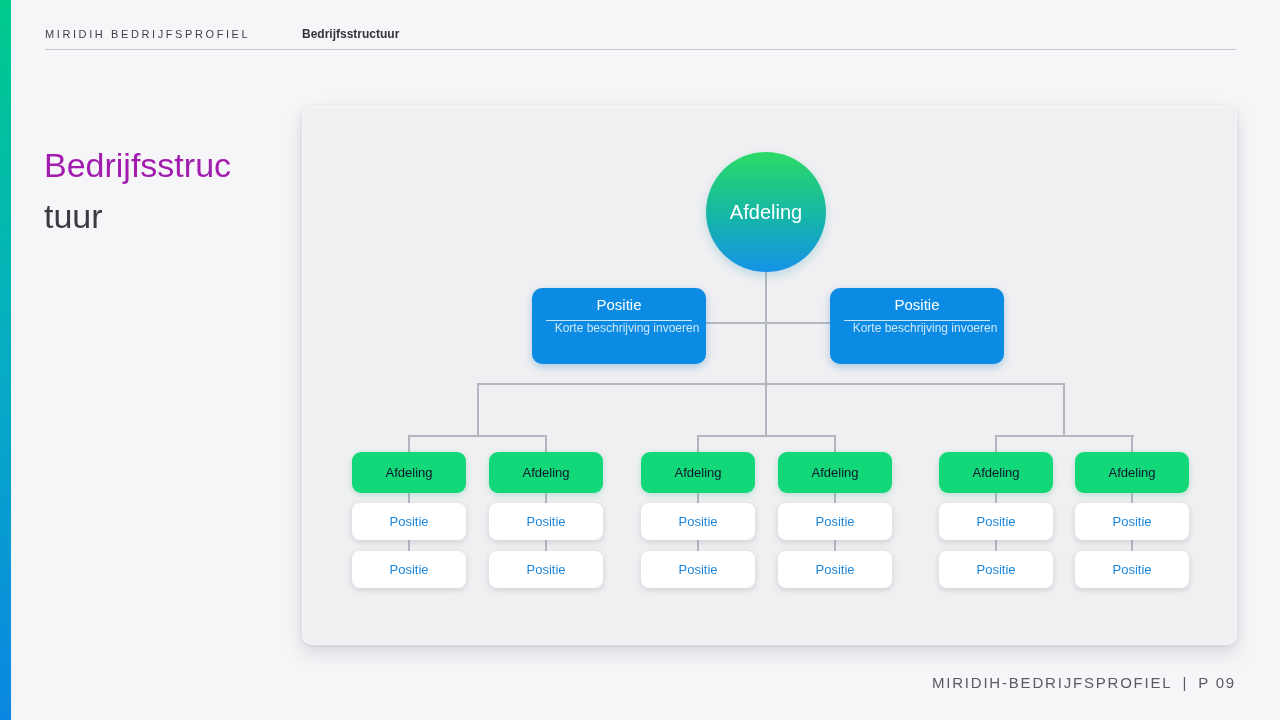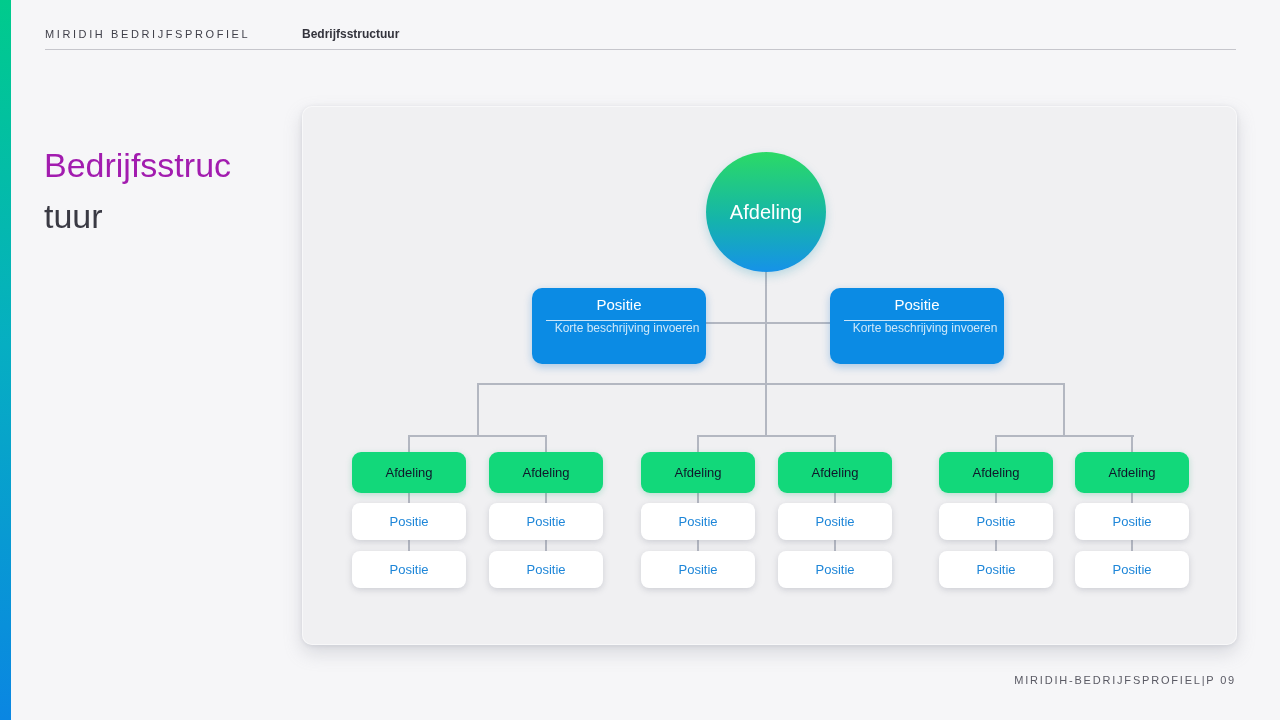--- a/index.html
+++ b/index.html
@@ -98,22 +98,22 @@
     display:flex; align-items:center; justify-content:center;
     color:#1e86d8; font-size:13px;
     box-shadow:0 2px 6px rgba(125,130,145,0.30);
   }
   .pos-a { top:51px; }
   .pos-b { top:99px; }
 
   
   .footer {
     position:absolute; right:44px; top:674px;
-    font-size:11px; letter-spacing:1.8px; color:#5a5a64;
-    display:flex; align-items:center;
+    font-size:15px; letter-spacing:1.8px; color:#5a5a64;
+    display:flex; gap:10px; align-items:center;
   }
 </style>
 </head>
 <body>
 
 <div class="page">
 
   <div class="accent-bar"></div>
 
   <div class="hdr-brand">MIRIDIH BEDRIJFSPROFIEL</div>

